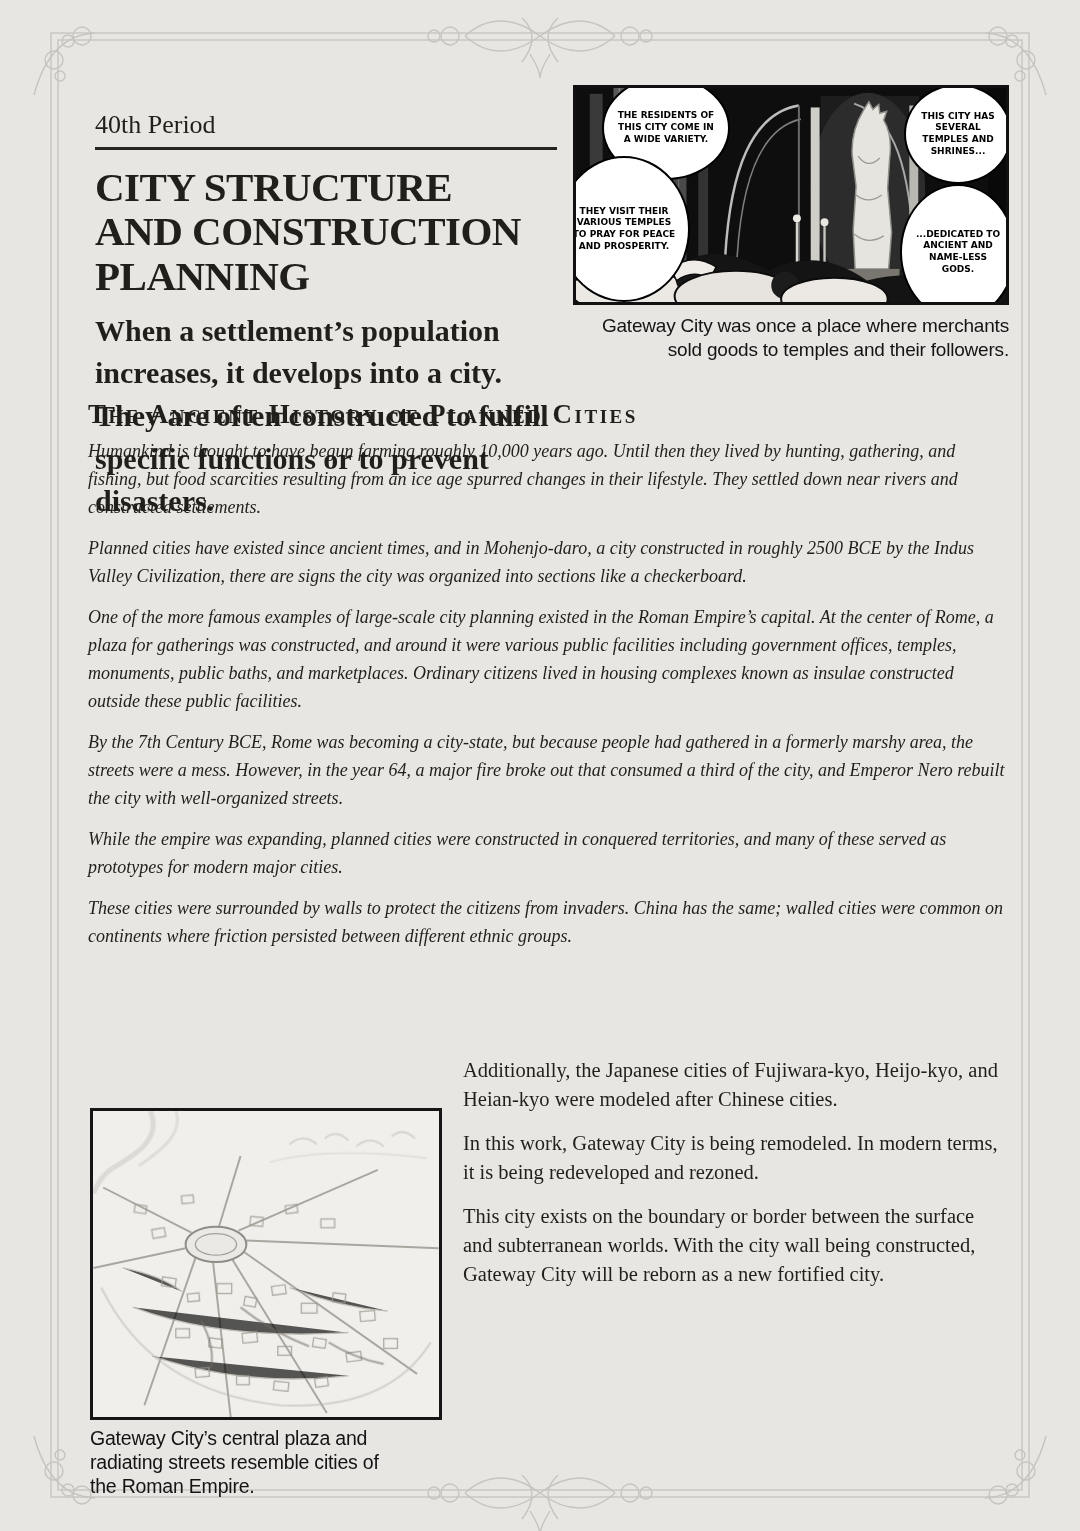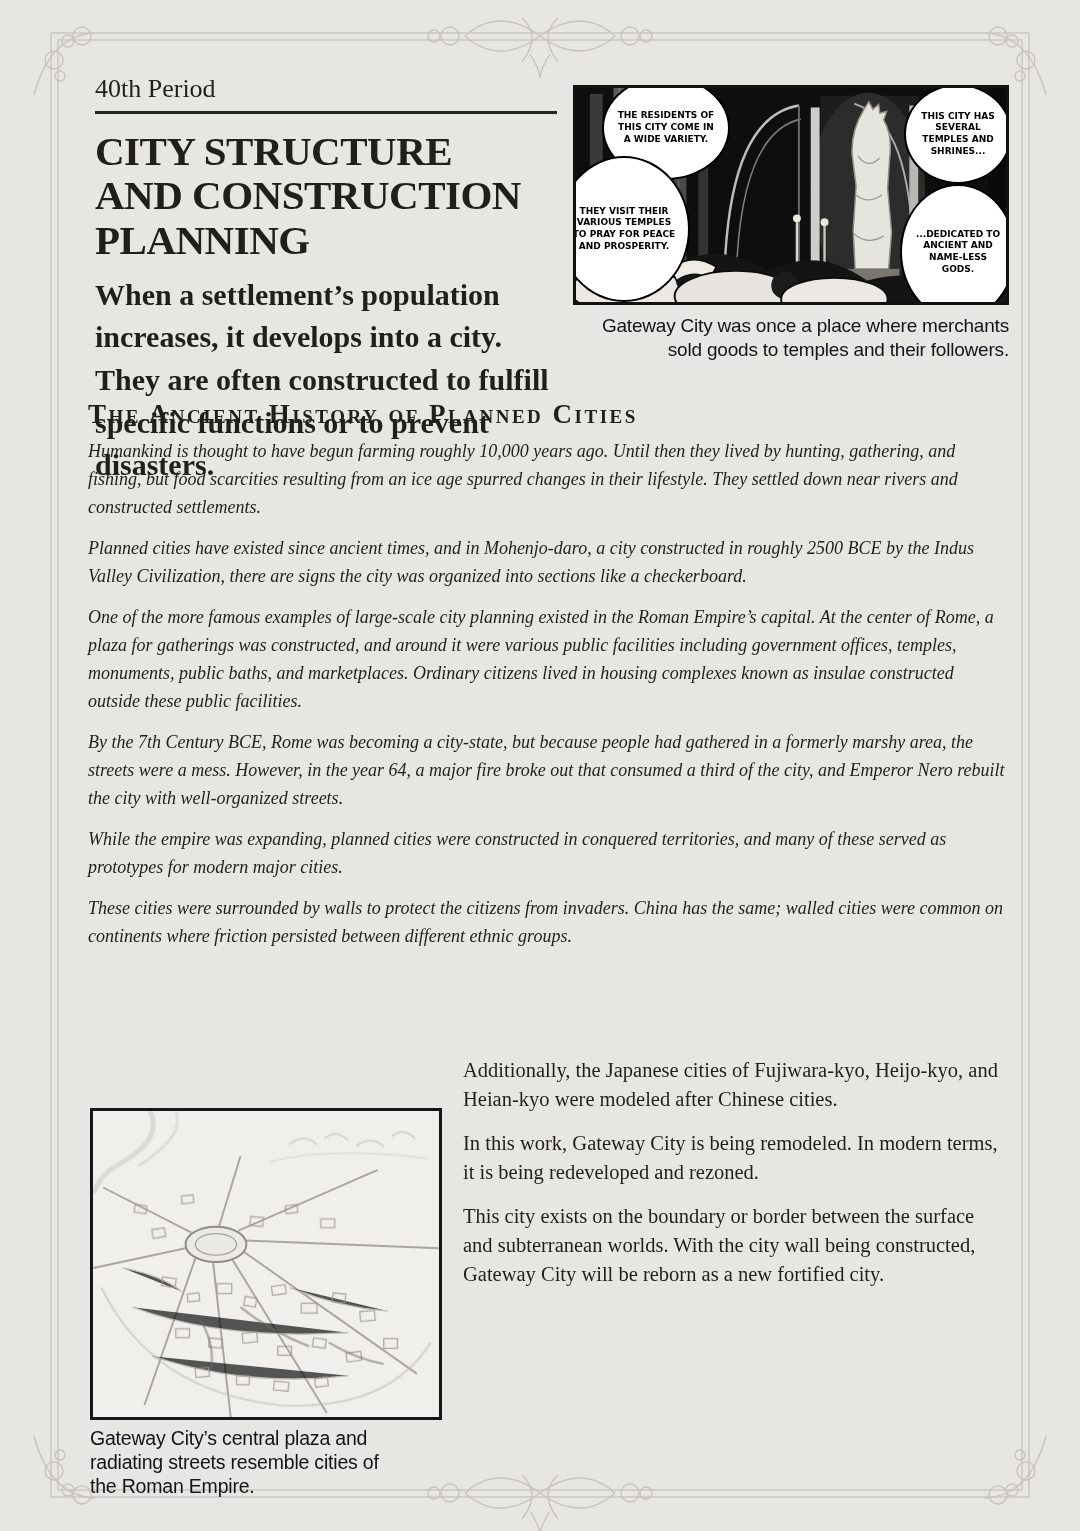--- a/index.html
+++ b/index.html
@@ -10,21 +10,21 @@
     color:#211f1c;
     overflow:hidden;
   }
   .frame-svg { position:absolute; inset:0; width:1080px; height:1531px; pointer-events:none; }
 
   
   .header { position:absolute; left:95px; top:74px; width:462px; }
   .series-line { display:flex; align-items:baseline; justify-content:space-between; }
   .series-label { font-size:31px; font-variant:small-caps; letter-spacing:1px; }
   .series-name { font-size:31px; font-style:italic; }
-  .period { font-size:26px; }
+  .period { font-size:26px;margin-top:36px; }
   .rule { height:3px; background:#26241f; margin-top:7px; }
   .page-title { margin:15px 0 12px; font-size:41px; line-height:1.08; font-weight:700; letter-spacing:-0.5px; }
   .intro { margin:0; font-size:30px; line-height:1.42; font-weight:700; }
 
   
   .panel-figure { position:absolute; left:573px; top:85px; width:436px; margin:0; }
   .panel { position:relative; width:436px; height:220px; background:#0e0e0e;
            border:3px solid #111; box-sizing:border-box; overflow:hidden; }
   .panel-art { position:absolute; inset:0; width:100%; height:100%; }
   .bubble { position:absolute; background:#fff; border:2px solid #000; border-radius:50%;

